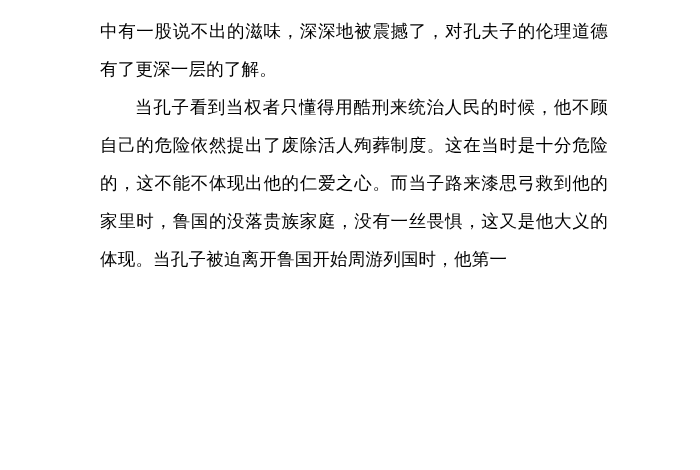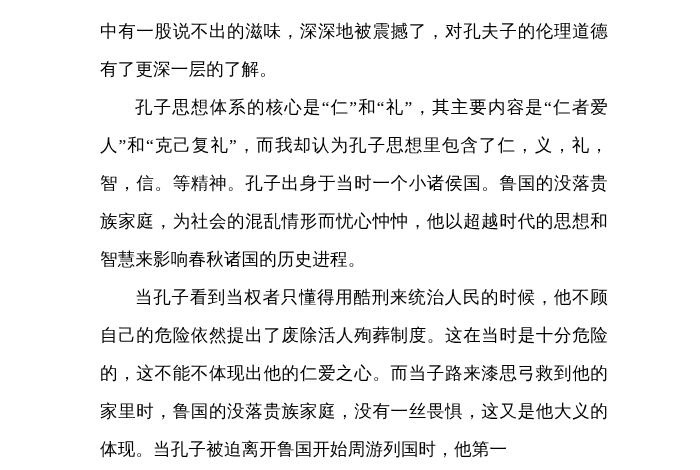--- a/index.html
+++ b/index.html
@@ -37,16 +37,15 @@
   .para.first-partial {
     text-indent: 0;
   }
 </style>
 </head>
 <body>
 
 <div class="page">
   <div class="doc-body">
     <p class="para first-partial">中有一股说不出的滋味，深深地被震撼了，对孔夫子的伦理道德有了更深一层的了解。</p>
-    <p class="para">孔子思想体系的核心是“仁”和“礼”，其主要内容是“仁者爱人”和“克己复礼”，而我却认为孔子思想里包含了仁，义，礼，智，信。等精神。孔子出身于当时一个小诸侯国。鲁国的没落贵族家庭，为社会的混乱情形而忧心忡忡，他以超越时代的思想和智慧来影响春秋诸国的历史进程。</p>
     <p class="para">当孔子看到当权者只懂得用酷刑来统治人民的时候，他不顾自己的危险依然提出了废除活人殉葬制度。这在当时是十分危险的，这不能不体现出他的仁爱之心。而当子路来漆思弓救到他的家里时，鲁国的没落贵族家庭，没有一丝畏惧，这又是他大义的体现。当孔子被迫离开鲁国开始周游列国时，他第一</p>
   </div>
 </div>
 
 </body></html>

